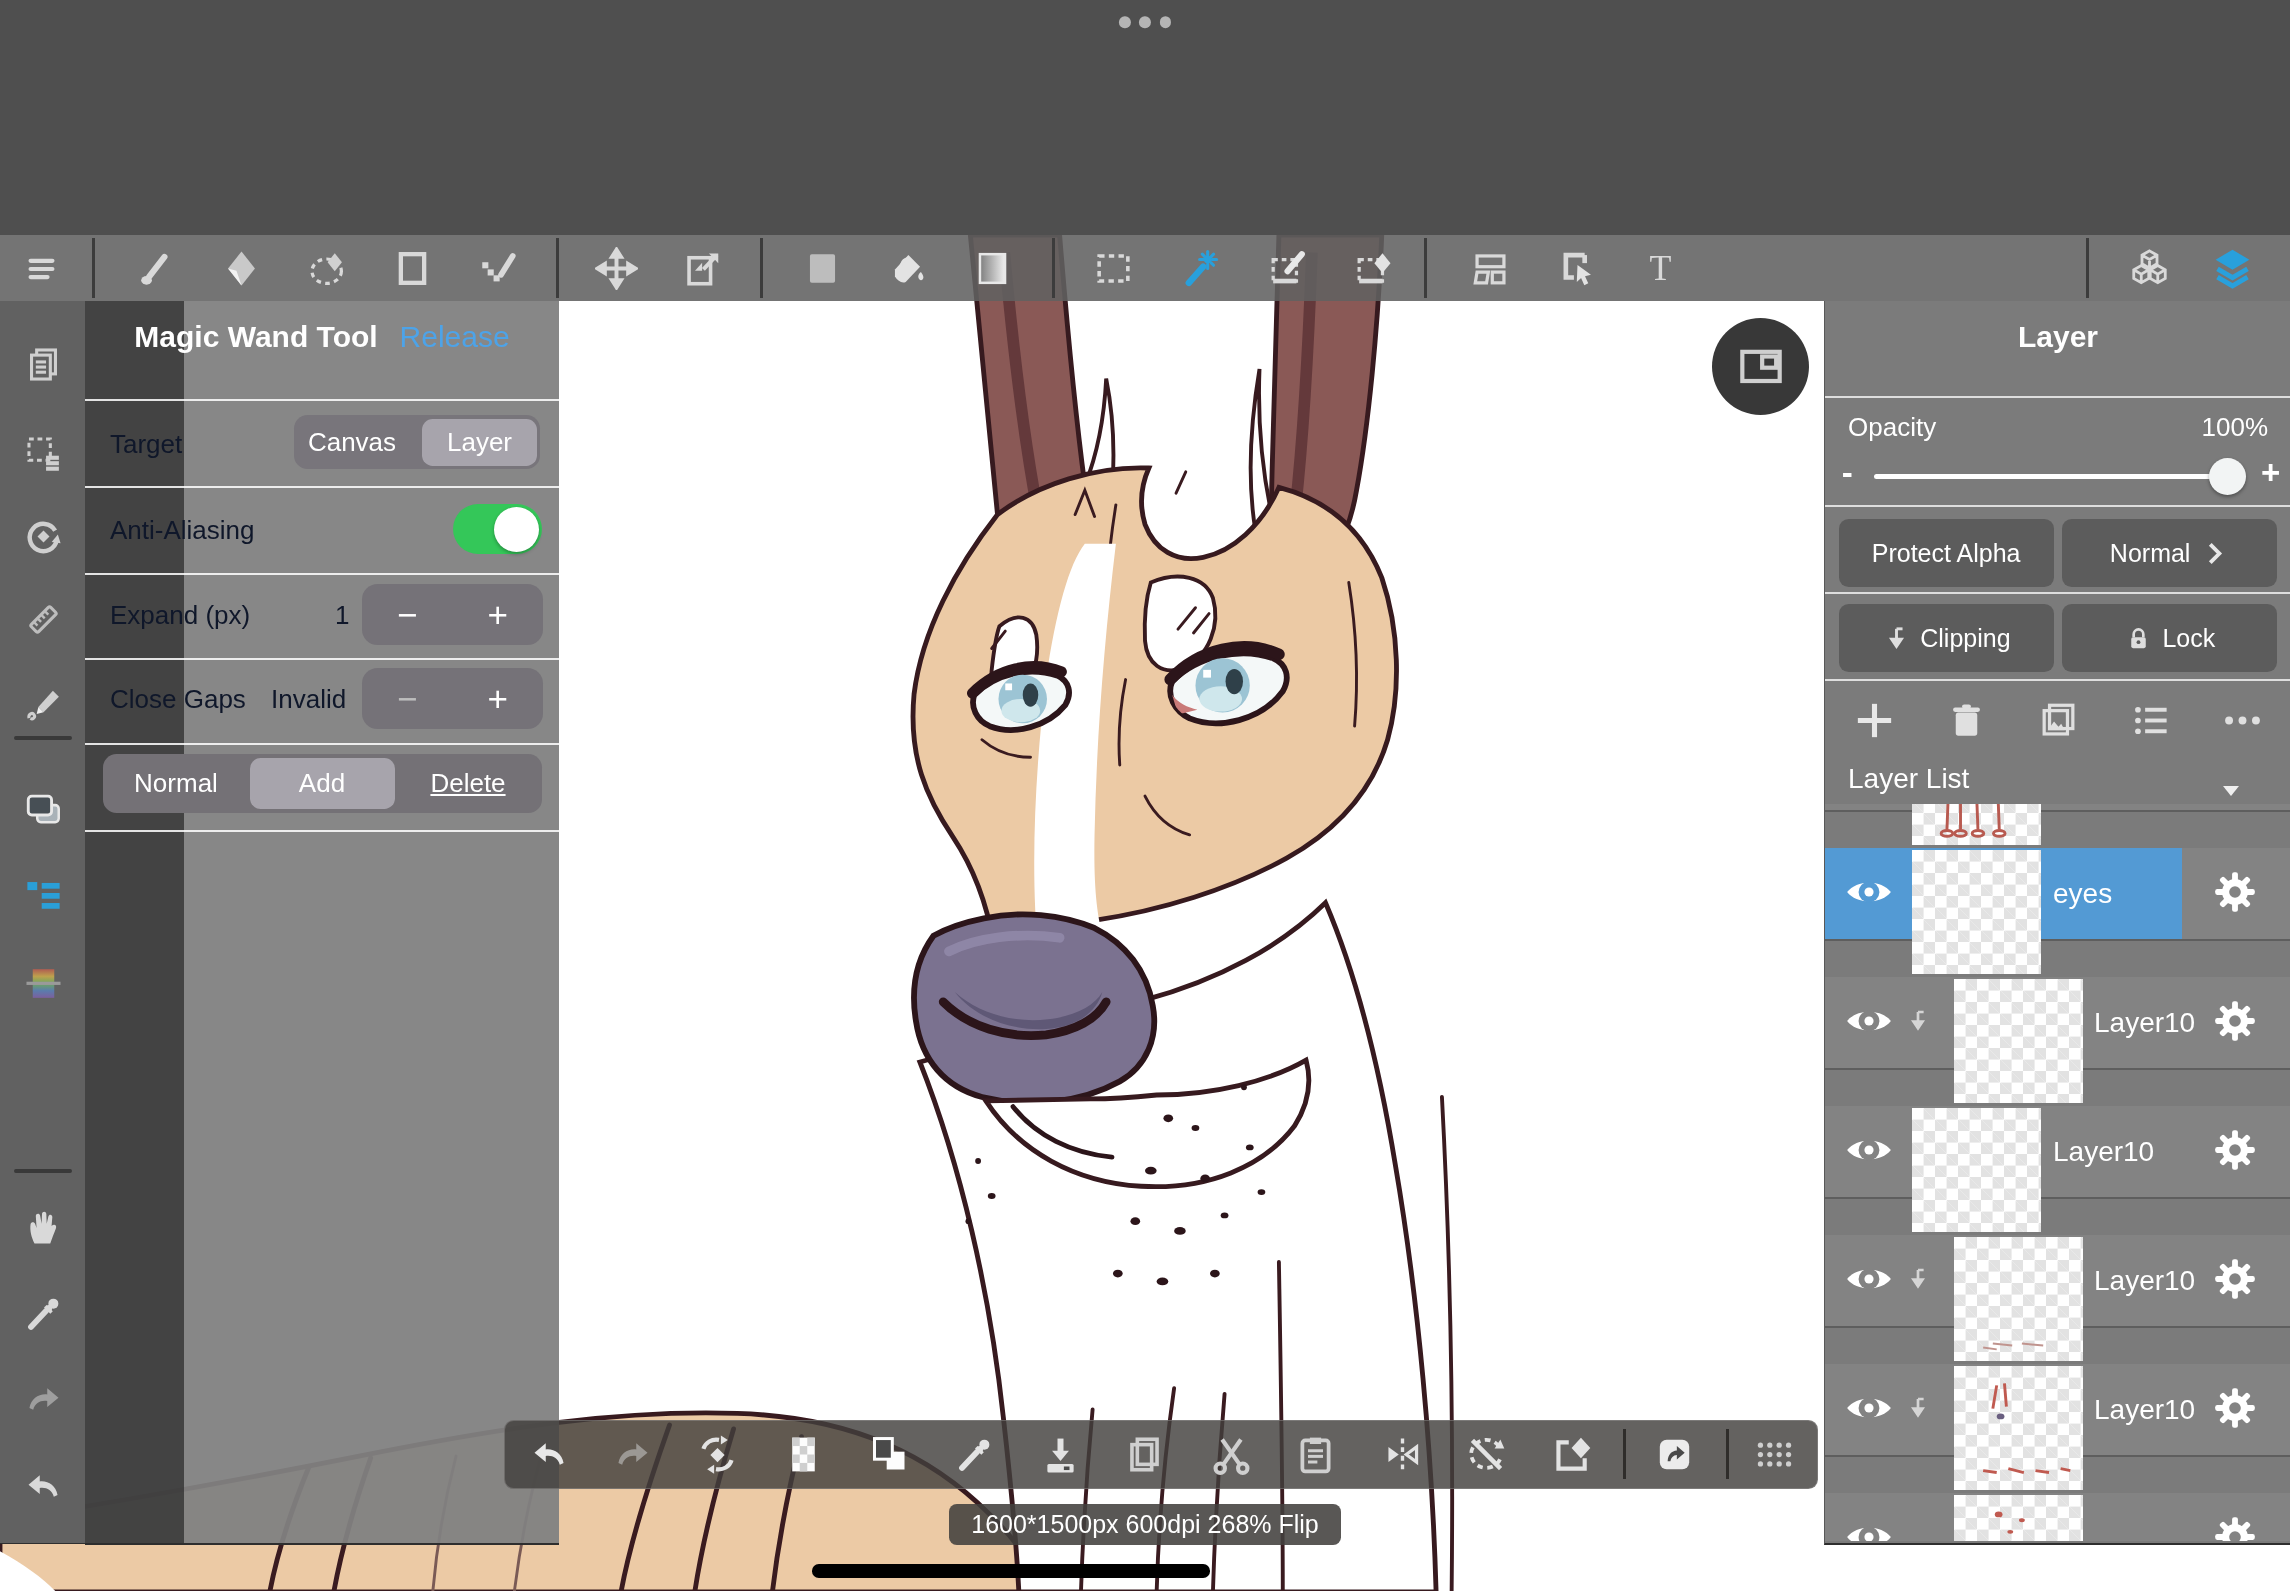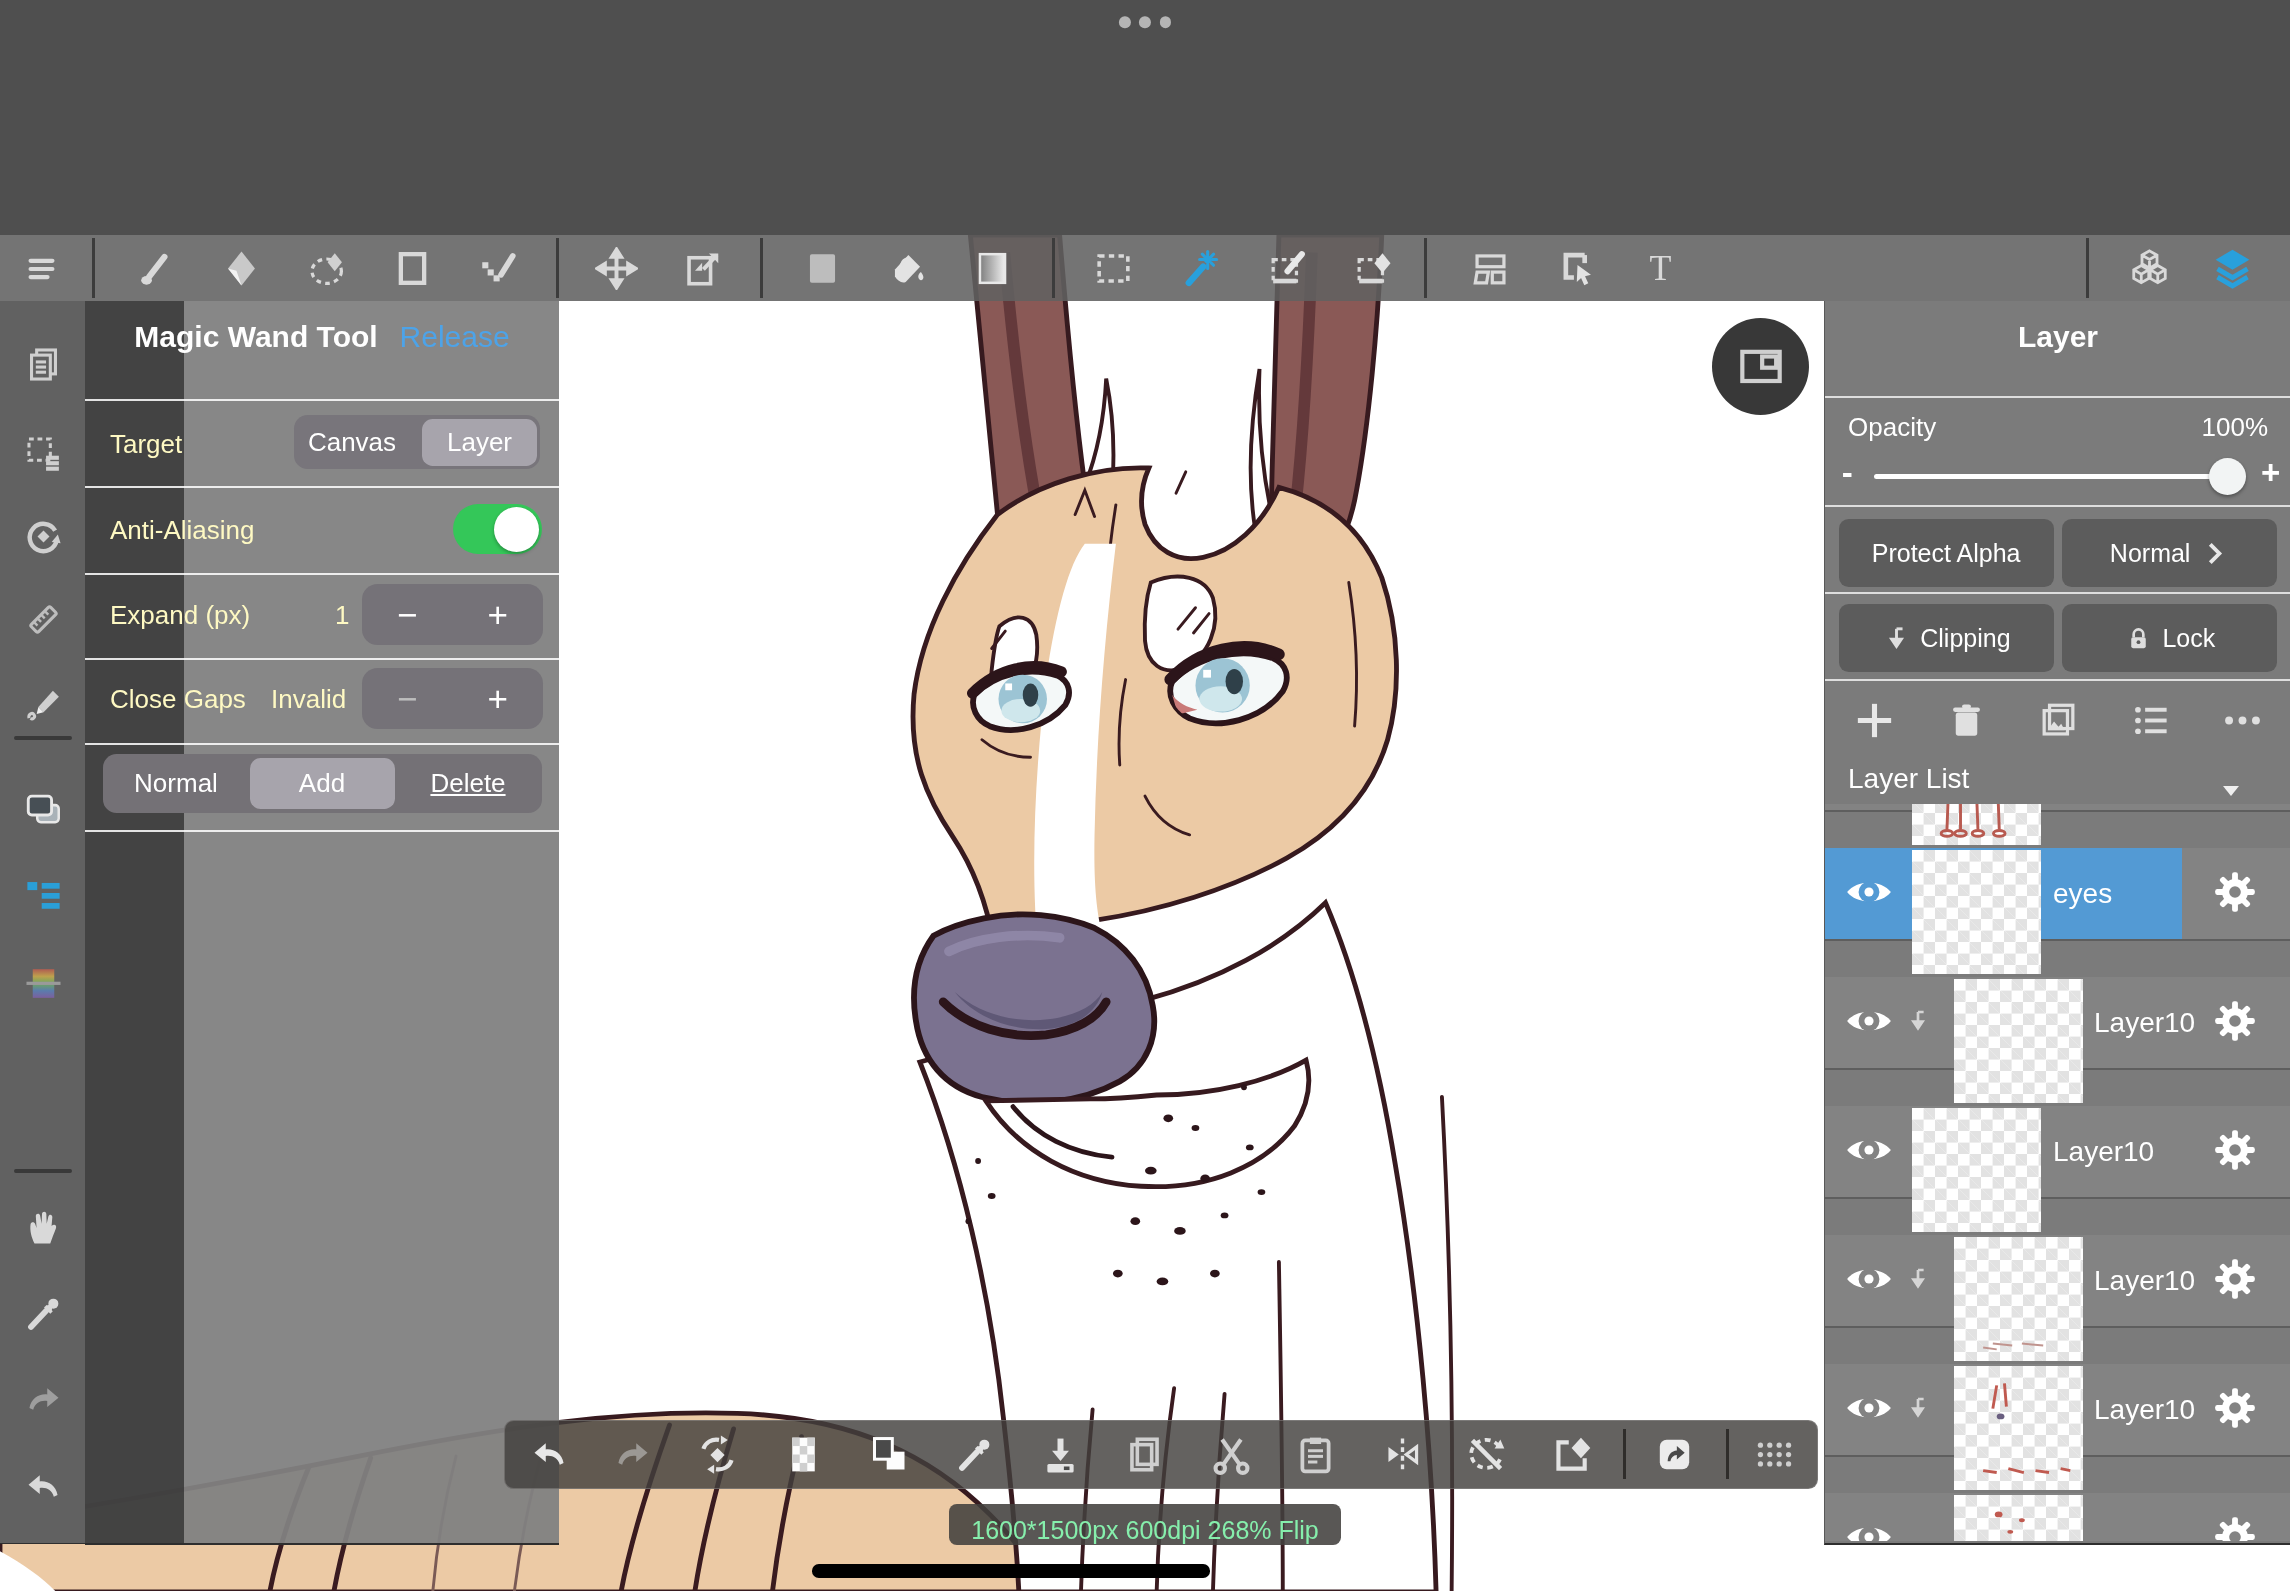--- a/index.html
+++ b/index.html
@@ -23,21 +23,21 @@
   
   .sidebar{left:0;top:301px;width:85px;height:1242px;background:#616161;border-bottom:1.9px solid #2f2f2f;}
   .sbi{position:absolute;left:43px;width:54px;height:54px;transform:translate(-50%,-50%);
        display:flex;align-items:center;justify-content:center;}
   .sb-div{position:absolute;left:13.6px;width:58px;height:3.9px;background:#393939;border-radius:1.9px;}
   
   .wand-panel{left:85px;top:301px;width:474px;height:1242px;background:rgba(129,129,129,.95);
               border-bottom:2.9px solid #2e2e2e;color:#fff;}
   .wp-dark{position:absolute;left:0;top:0;width:99px;height:100%;background:rgba(42,42,42,.72);}
   .wp-sep{position:absolute;left:0;width:100%;height:1.9px;background:rgba(255,255,255,.85);}
-  .wp-label{position:absolute;font-size:26px;color:#fef9c3;}
+  .wp-label{position:absolute;font-size:26px;color:#0f172a;}
   .seg{position:absolute;background:#78757b;border-radius:13.6px;}
   .seg .opt{position:absolute;top:0;height:100%;display:flex;align-items:center;justify-content:center;
             font-size:26px;color:#fff;}
   .seg .sel{position:absolute;background:#a7a4ac;border-radius:10.7px;}
   .stepper{position:absolute;background:#757278;border-radius:15.5px;display:flex;}
   .stepper span{flex:1;display:flex;align-items:center;justify-content:center;font-size:35px;color:#fff;}
   
   .nav-btn{left:1712px;top:318px;width:97px;height:97px;border-radius:50%;background:#383838;
            display:flex;align-items:center;justify-content:center;}
   
@@ -60,21 +60,21 @@
   .roweye{position:absolute;left:19.4px;top:50%;transform:translateY(-50%);}
   .rowgear2{position:absolute;left:410px;top:50%;transform:translate(-50%,-50%);}
   .clipic{position:absolute;left:93px;top:50%;transform:translate(-50%,-50%);}
   
   .bottombar{left:504px;top:1420px;width:1312px;height:67px;background:rgba(66,64,61,.82);
              border:1px solid rgba(170,170,170,.35);border-radius:9.7px;}
   .bbi{position:absolute;top:33px;width:52px;height:52px;transform:translate(-50%,-50%);
        display:flex;align-items:center;justify-content:center;}
   .bb-div{position:absolute;top:7.8px;width:2.9px;height:50px;background:#2f2d2b;}
   .statusbubble{left:949px;top:1504px;width:392px;height:41px;background:rgba(66,64,61,.88);
-                border-radius:7.8px;color:#86efac;font-size:25px;display:flex;align-items:flex-end;justify-content:center;}
+                border-radius:7.8px;color:#ffffff;font-size:25px;display:flex;align-items:center;justify-content:center;}
   .homebar{left:812px;top:1564px;width:398px;height:13.6px;border-radius:6.8px;background:#000;}
   .tri{width:0;height:0;border-left:8.7px solid transparent;border-right:8.7px solid transparent;
        border-top:10.7px solid #efefef;}
 </style>
 </head>
 <body>
 
 <div id="app">
 
   <div class="abs canvas-wrap">

